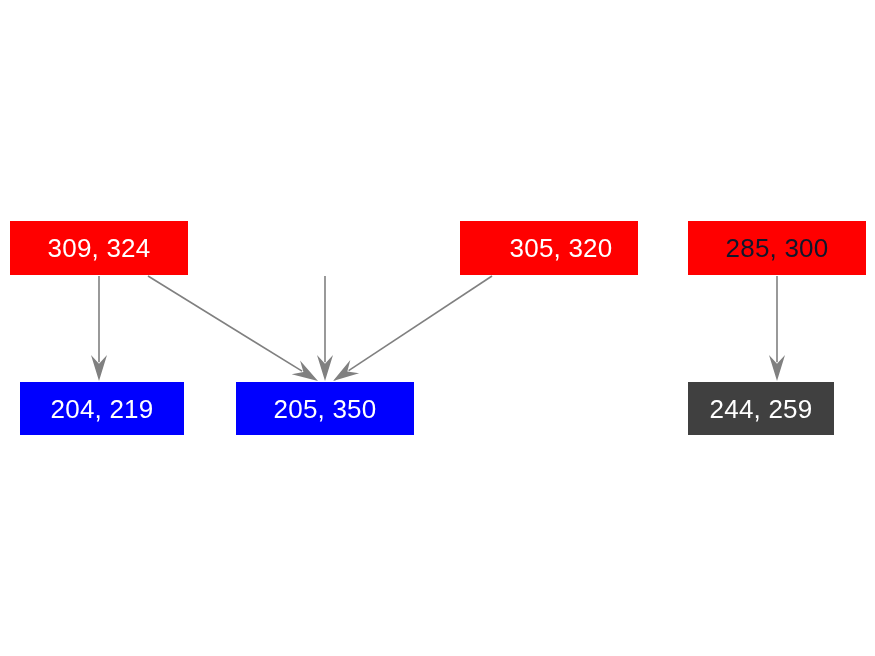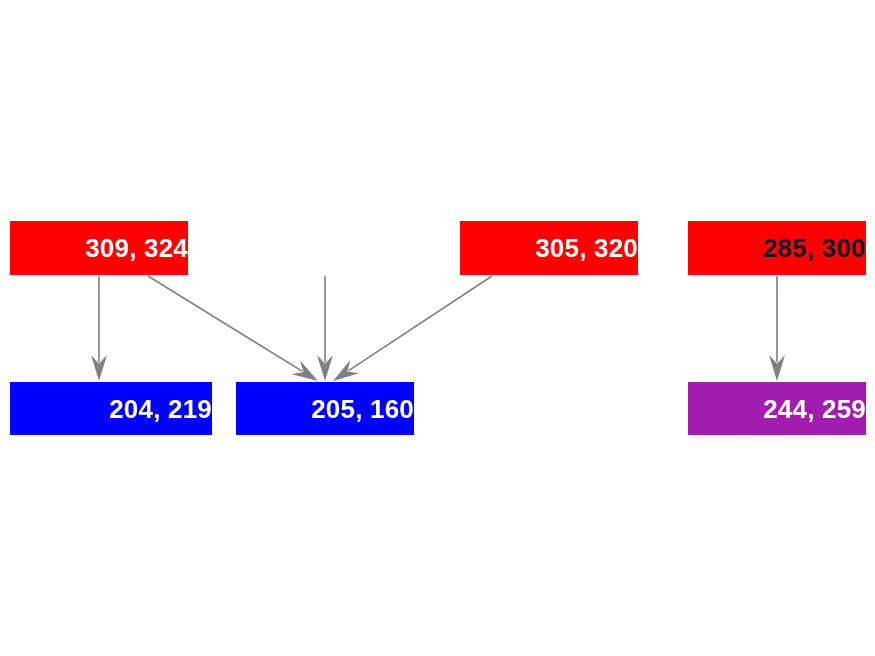--- a/index.html
+++ b/index.html
@@ -23,25 +23,25 @@
     top: 0;
     width: 875px;
     height: 656px;
     pointer-events: none;
   }
   .node {
     position: absolute;
     box-sizing: border-box;
     display: flex;
     align-items: center;
-    justify-content: flex-end;
+    justify-content: center;
     color: #ffffff;
     font-size: 26px;
     font-family: "Liberation Sans", sans-serif;
-    font-weight: bold;
+    font-weight: normal;
     letter-spacing: 0.2px;
     line-height: 1;
     white-space: nowrap;
     z-index: 2;
   }
   .node.source { background: #ff0000; }
   .node.target { background: #0000ff; }
 </style>
 </head>
 <body>
@@ -71,22 +71,22 @@
     </svg>
 <div class="node source" style="left: 10px; top: 221px; width: 178px; height: 54px; background: rgb(255, 0, 0); color: rgb(255, 255, 255);">
       <span>309, 324</span>
     </div>
     <div class="node source" style="left: 460px; top: 221px; width: 178px; height: 54px; background: rgb(255, 0, 0); color: rgb(255, 255, 255); padding-left: 24px;">
       <span>305, 320</span>
     </div>
     <div class="node source" style="left: 688px; top: 221px; width: 178px; height: 54px; background: rgb(255, 0, 0); color: #0f172a;">
       <span>285, 300</span>
     </div>
-    <div class="node target" style="left: 10px; top: 382px; width: 202px; height: 53px; background: rgb(0, 0, 255); color: rgb(255, 255, 255);">
+    <div class="node target" style="left: 20px; top: 382px; width: 164px; height: 53px; background: rgb(0, 0, 255); color: rgb(255, 255, 255);">
       <span>204, 219</span>
     </div>
     <div class="node target" style="left: 236px; top: 382px; width: 178px; height: 53px; background: rgb(0, 0, 255); color: rgb(255, 255, 255);">
-      <span>205, 160</span>
+      <span>205, 350</span>
     </div>
-    <div class="node target" style="left: 688px; top: 382px; width: 178px; height: 53px; background: #a21caf; color: rgb(255, 255, 255);">
+    <div class="node target" style="left: 688px; top: 382px; width: 146px; height: 53px; background: #404040; color: rgb(255, 255, 255);">
       <span>244, 259</span>
     </div>
   </div>
 
 </body></html>

